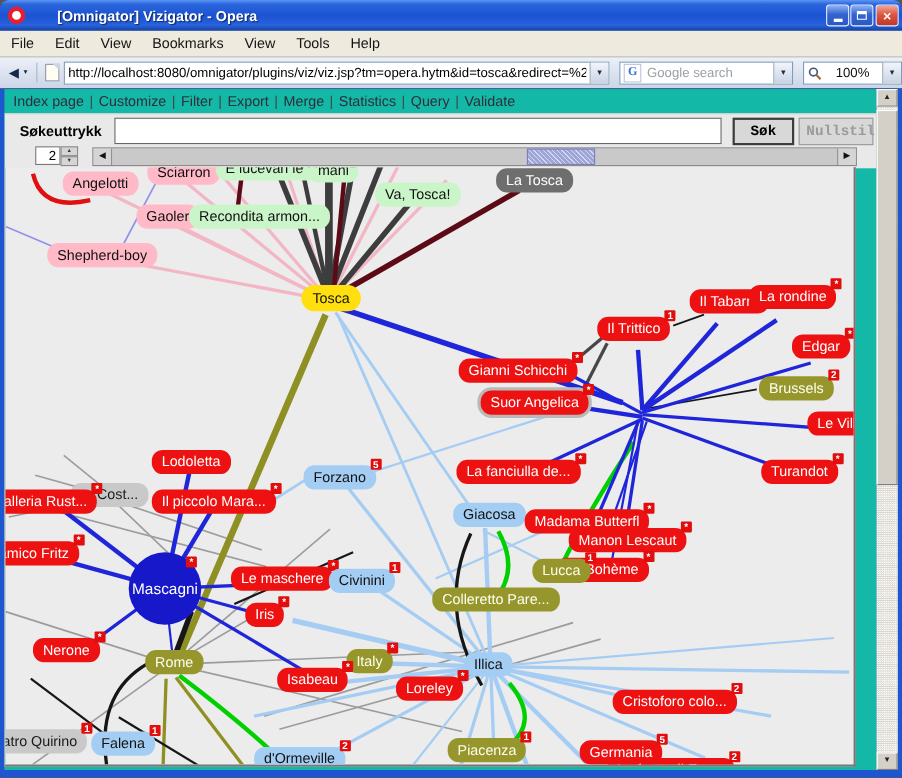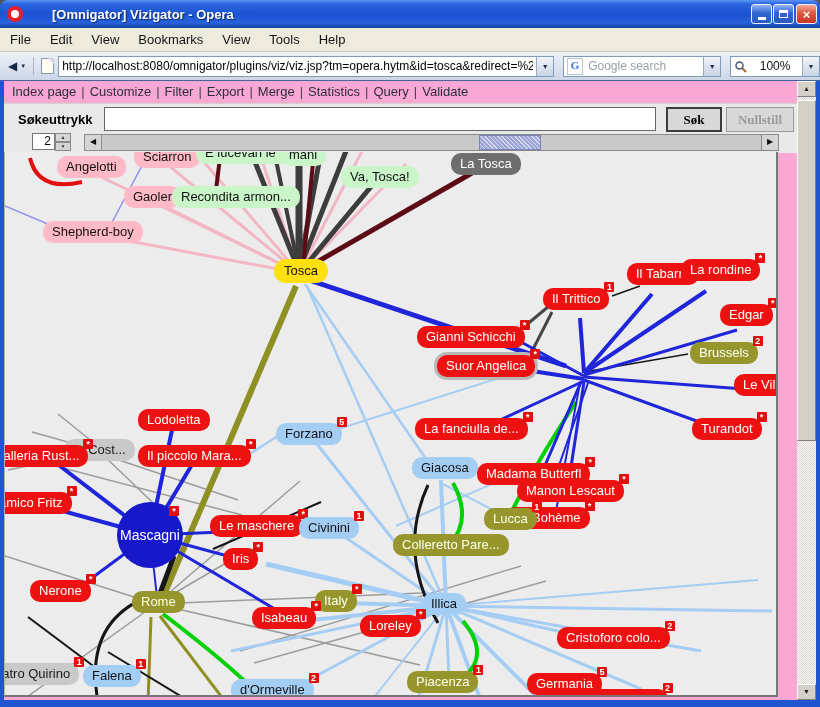--- a/index.html
+++ b/index.html
@@ -42,29 +42,29 @@
   .searchbox input::placeholder{color:#9aa0a8;}
   .dd{width:16px;height:100%;background:linear-gradient(180deg,#f2f5fa,#c9d3e4);border-left:1px solid #9aaabe;
     font-size:7px;display:flex;align-items:center;justify-content:center;color:#1c2c4c;flex:none;}
   .searchbox{width:158px;margin-left:9px;}
   .gicon{font:bold 11px/13px "Liberation Serif",serif;color:#3a6fd8;width:14px;height:15px;margin:0 2px 0 3px;
     border:1px solid #b9c6da;text-align:center;flex:none;}
   .zoombox{width:92px;margin-left:9px;}
   .zoomicon{margin:0 1px 0 3px;flex:none;}
   .zoomval{flex:1;text-align:center;font-size:12px;color:#111;}
   
-  .page{position:absolute;left:4px;top:81px;width:793px;height:619px;background:#f9a8d4;overflow:hidden;}
+  .page{position:absolute;left:4px;top:81px;width:793px;height:619px;background:#14b8a6;overflow:hidden;}
   .navlinks{height:22px;line-height:22px;font-size:13px;color:#2e2e3a;padding-left:7px;white-space:nowrap;}
   .navlink{margin:0 1px;}
   .navsep{margin:0 4px;color:#44444c;}
   .search-panel{position:absolute;top:22px;left:0;right:0;height:49px;background:#e9e9e9;border-top:1px solid #d2d2d2;}
   .slabel{position:absolute;left:14px;top:8px;font-weight:bold;font-size:13px;color:#000;}
   .sinput{position:absolute;left:100px;top:3px;width:552px;height:24px;border:1px solid #666;
     box-sizing:border-box;font-size:13px;padding:0 4px;background:#fff;}
-  .sbtn{position:absolute;top:3px;height:25px;font-family:Liberation Serif, serif;
+  .sbtn{position:absolute;top:3px;height:25px;font-family:Liberation Mono, monospace;
     font-weight:bold;font-size:13px;box-sizing:border-box;}
   .sok{left:662px;width:56px;background:#d8d8d8;border:2px solid #3c3c3c;color:#000;}
   .nullstill{left:722px;width:68px;background:#d8d8d8;border:1px solid #9a9a9a;color:#9a9a9a;}
   .spinner{position:absolute;left:28px;top:29px;height:17px;display:flex;}
   .spinval{width:23px;background:#fff;border:1px solid #777;font-size:12px;text-align:right;
     padding-right:3px;line-height:15px;box-sizing:border-box;}
   .spinbtns{display:flex;flex-direction:column;width:16px;}
   .su,.sd{flex:1;background:#d5d5d5;border:1px solid #8a8a8a;font-size:5px;line-height:7px;
     text-align:center;color:#333;box-sizing:border-box;}
   .hscroll{position:absolute;left:80px;top:30px;width:695px;height:17px;display:flex;

